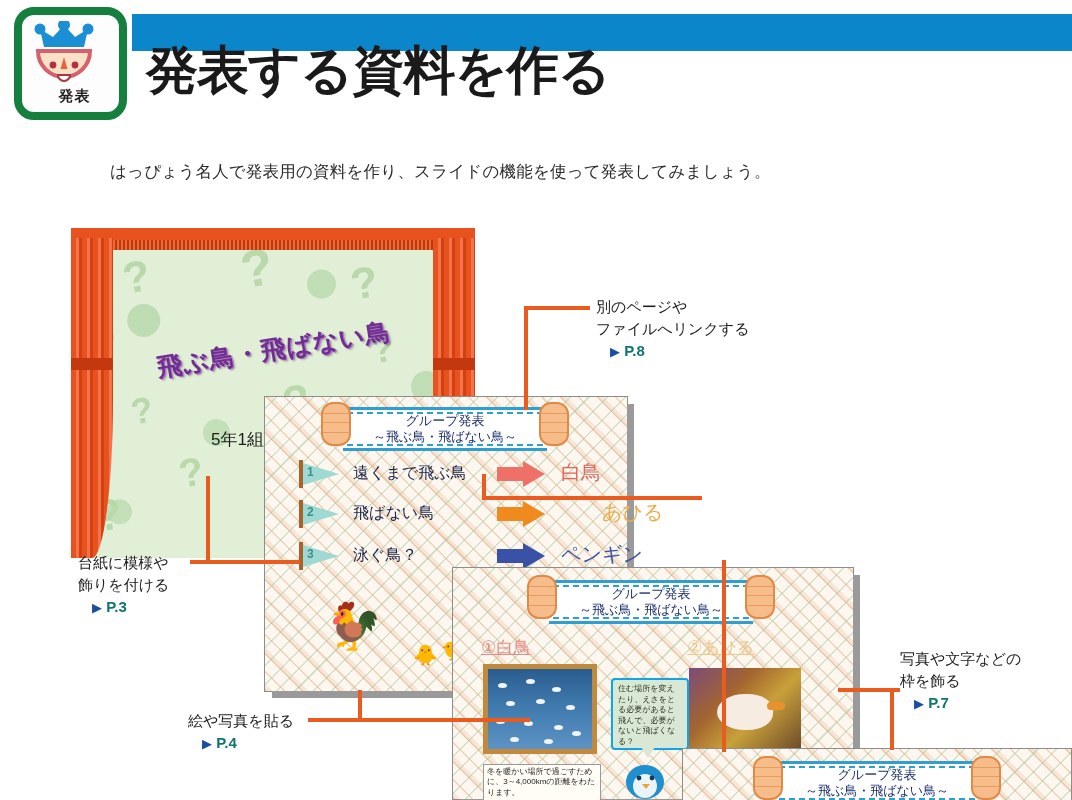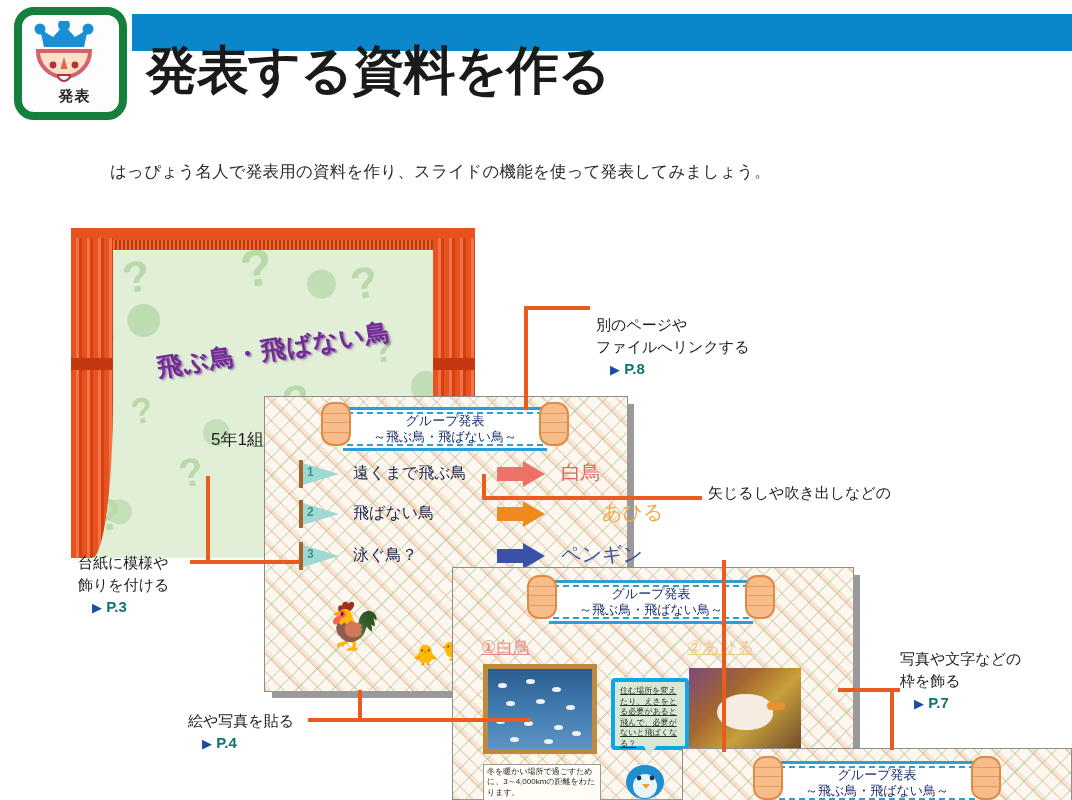--- a/index.html
+++ b/index.html
@@ -150,22 +150,22 @@
   #duck-photo{
     position:absolute;left:236px;top:100px;width:112px;height:82px;overflow:hidden;
     background:linear-gradient(135deg,#7b4b7a 0%,#a4662f 35%,#c8a13a 60%,#6d4a2a 100%);
   }
   #duck-photo .duck{
     position:absolute;left:28px;top:26px;width:56px;height:36px;background:#f6ece2;border-radius:50% 45% 45% 50%;
   }
   #duck-photo .bill{position:absolute;left:78px;top:34px;width:18px;height:8px;background:#e8922e;border-radius:4px;}
   #bubble{
     position:absolute;left:158px;top:110px;width:78px;height:72px;
-    background:#d9e7d5;border:4px solid #0ea5e9;border-radius:4px;box-sizing:border-box;
-    padding:4px 5px;font-size:8px;line-height:1.32;color:#26321f;text-decoration:underline;
+    background:#d9e7d5;border:2px solid #0ea5e9;border-radius:4px;box-sizing:border-box;
+    padding:4px 5px;font-size:8px;line-height:1.32;color:#26321f;
   }
   #bubble:after{
     content:"";position:absolute;left:28px;bottom:-10px;
     border-left:7px solid transparent;border-right:7px solid transparent;border-top:11px solid #d9e7d5;
   }
   #swan-caption{
     position:absolute;left:30px;top:196px;width:118px;height:40px;overflow:hidden;
     background:#fffdf6;border:1px solid #9a9a9a;box-sizing:border-box;padding:2px 3px;
     font-size:8px;line-height:1.3;color:#1e1e1e;
   }
@@ -368,31 +368,30 @@
 <div class="lead v" style="left:206px;top:476px;height:86px;"></div>
 
 <div class="lead h" style="left:308px;top:718px;width:222px;"></div>
 <div class="lead v" style="left:358px;top:690px;height:30px;"></div>
 
 <div class="lead h" style="left:838px;top:688px;width:62px;"></div>
 <div class="lead v" style="left:890px;top:688px;height:62px;"></div>
 
 <div class="lead v" style="left:722px;top:560px;height:192px;"></div>
 
-<div class="callout" style="left:596px;top:314px;">
+<div class="callout" style="left:596px;top:296px;">
   <div>別のページや</div>
   <div>ファイルへリンクする</div>
   <div class="pgline">
     <span class="tri">▶</span>
     <span class="pg">P.8</span>
   </div>
 </div>
 
 <div class="callout" style="left:708px;top:482px;">
-  <div>矢じるしや吹き出しなどの</div>
 </div>
 
 <div class="callout" style="left:66px;top:552px;margin-left:12px;">
   <div>台紙に模様や</div>
   <div>飾りを付ける</div>
   <div class="pgline">
     <span class="tri">▶</span>
     <span class="pg">P.3</span>
   </div>
 </div>

